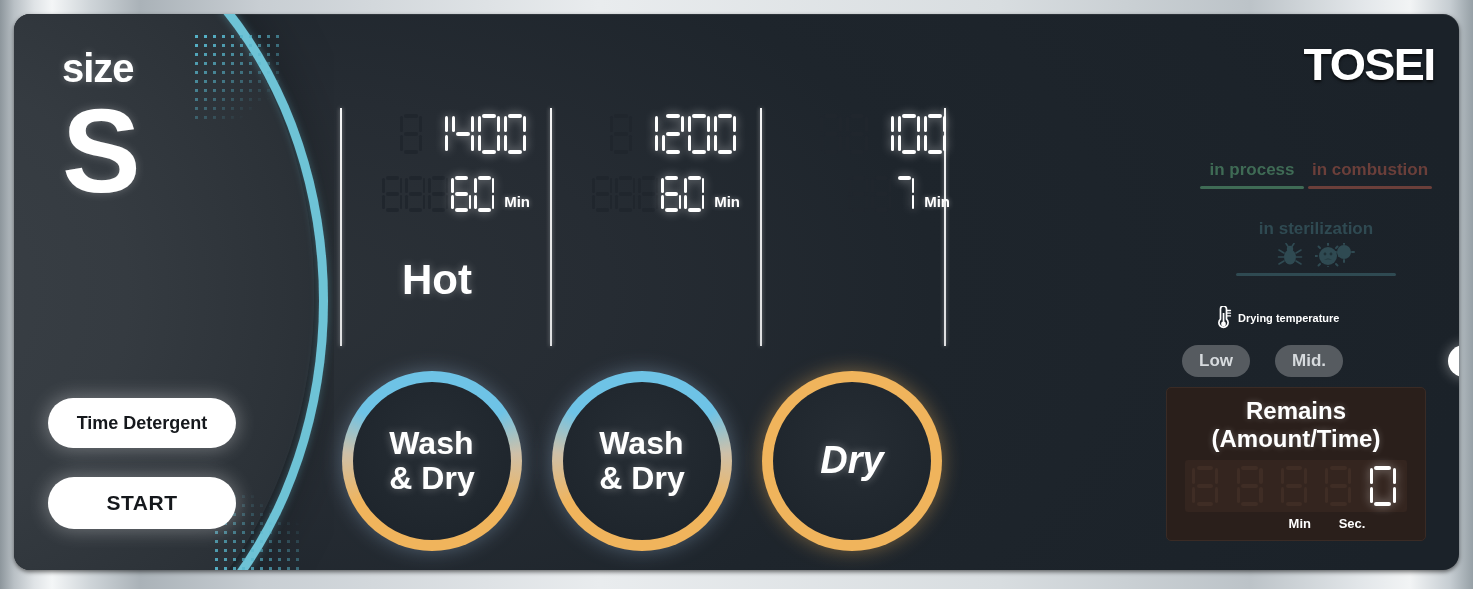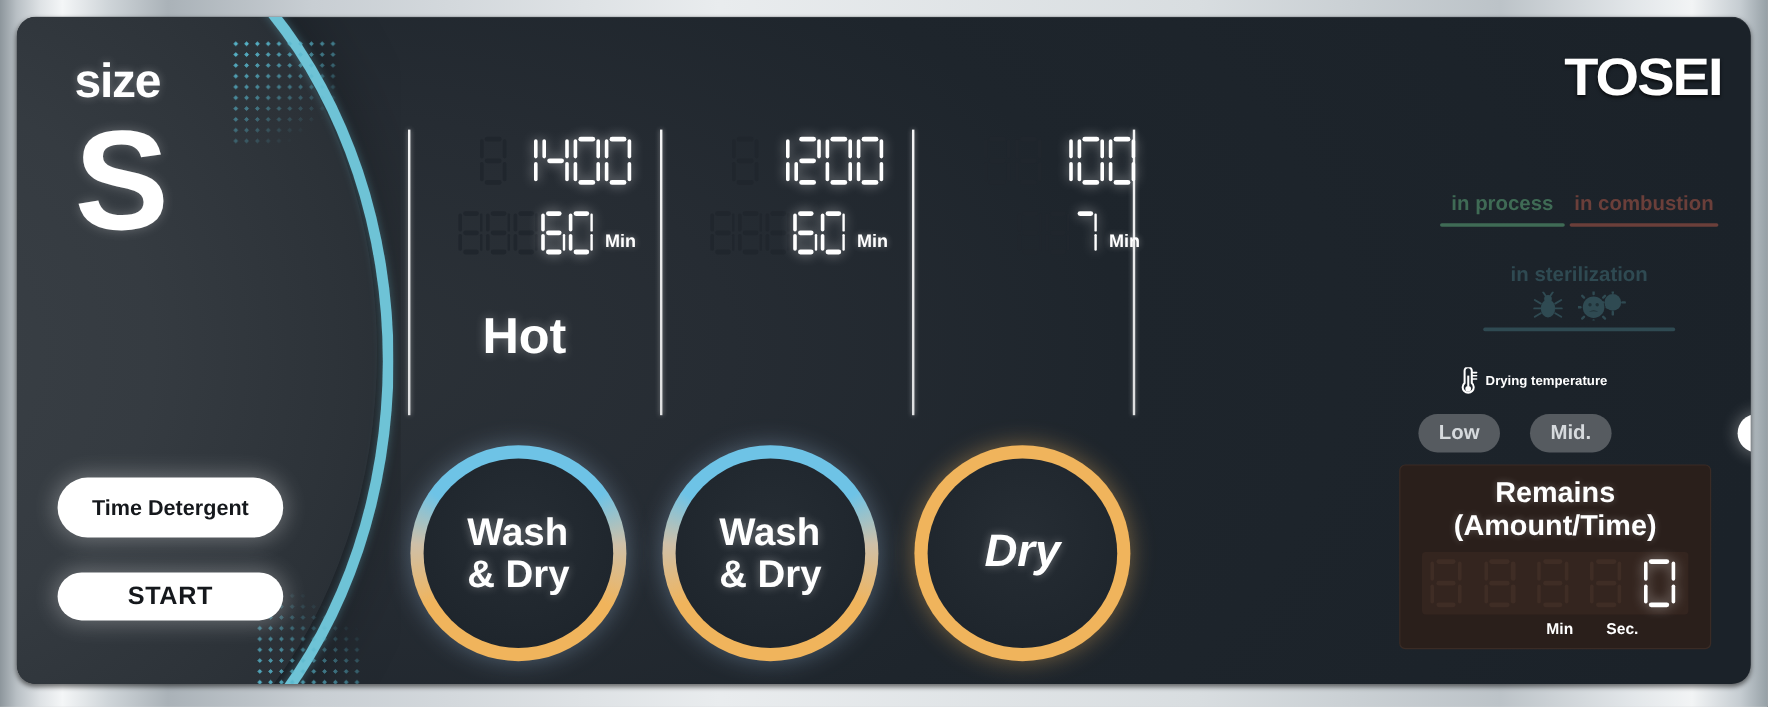--- a/index.html
+++ b/index.html
@@ -48,21 +48,21 @@
 
   .size-word{position:absolute;left:48px;top:32px;color:#fff;font-size:40px;font-weight:bold;
     letter-spacing:-1px;text-shadow:0 0 7px rgba(255,255,255,.30);}
   .size-val{position:absolute;left:48px;top:78px;color:#fff;font-size:118px;font-weight:bold;
     line-height:1;text-shadow:0 0 10px rgba(255,255,255,.25);}
 
   .pill{position:absolute;background:#fff;color:#15181c;border-radius:999px;
     display:flex;align-items:center;justify-content:center;font-weight:bold;
     box-shadow:0 0 18px 3px rgba(255,255,255,.28);cursor:pointer;}
   .pill.det{left:34px;top:384px;width:188px;height:50px;font-size:18px;}
-  .pill.start{left:34px;top:463px;width:188px;height:40px;font-size:21px;letter-spacing:.5px;}
+  .pill.start{left:34px;top:463px;width:188px;height:52px;font-size:21px;letter-spacing:.5px;}
 
   
   .title{position:absolute;left:0;top:15px;width:1445px;text-align:center;color:#fff;
     font-size:66px;font-weight:bold;letter-spacing:-1px;text-shadow:0 0 9px rgba(255,255,255,.25);}
   .logo{position:absolute;right:24px;top:26px;color:#fff;font-size:44px;font-weight:bold;
     letter-spacing:-1.5px;transform:scaleX(1.06);transform-origin:right center;
     text-shadow:0 2px 3px rgba(0,0,0,.7);}
   .digit{position:relative;display:inline-block;}
   .digit span{position:absolute;display:block;border-radius:2px;background:#ffffff;}
   .digit.off span{background:#20262d;}

